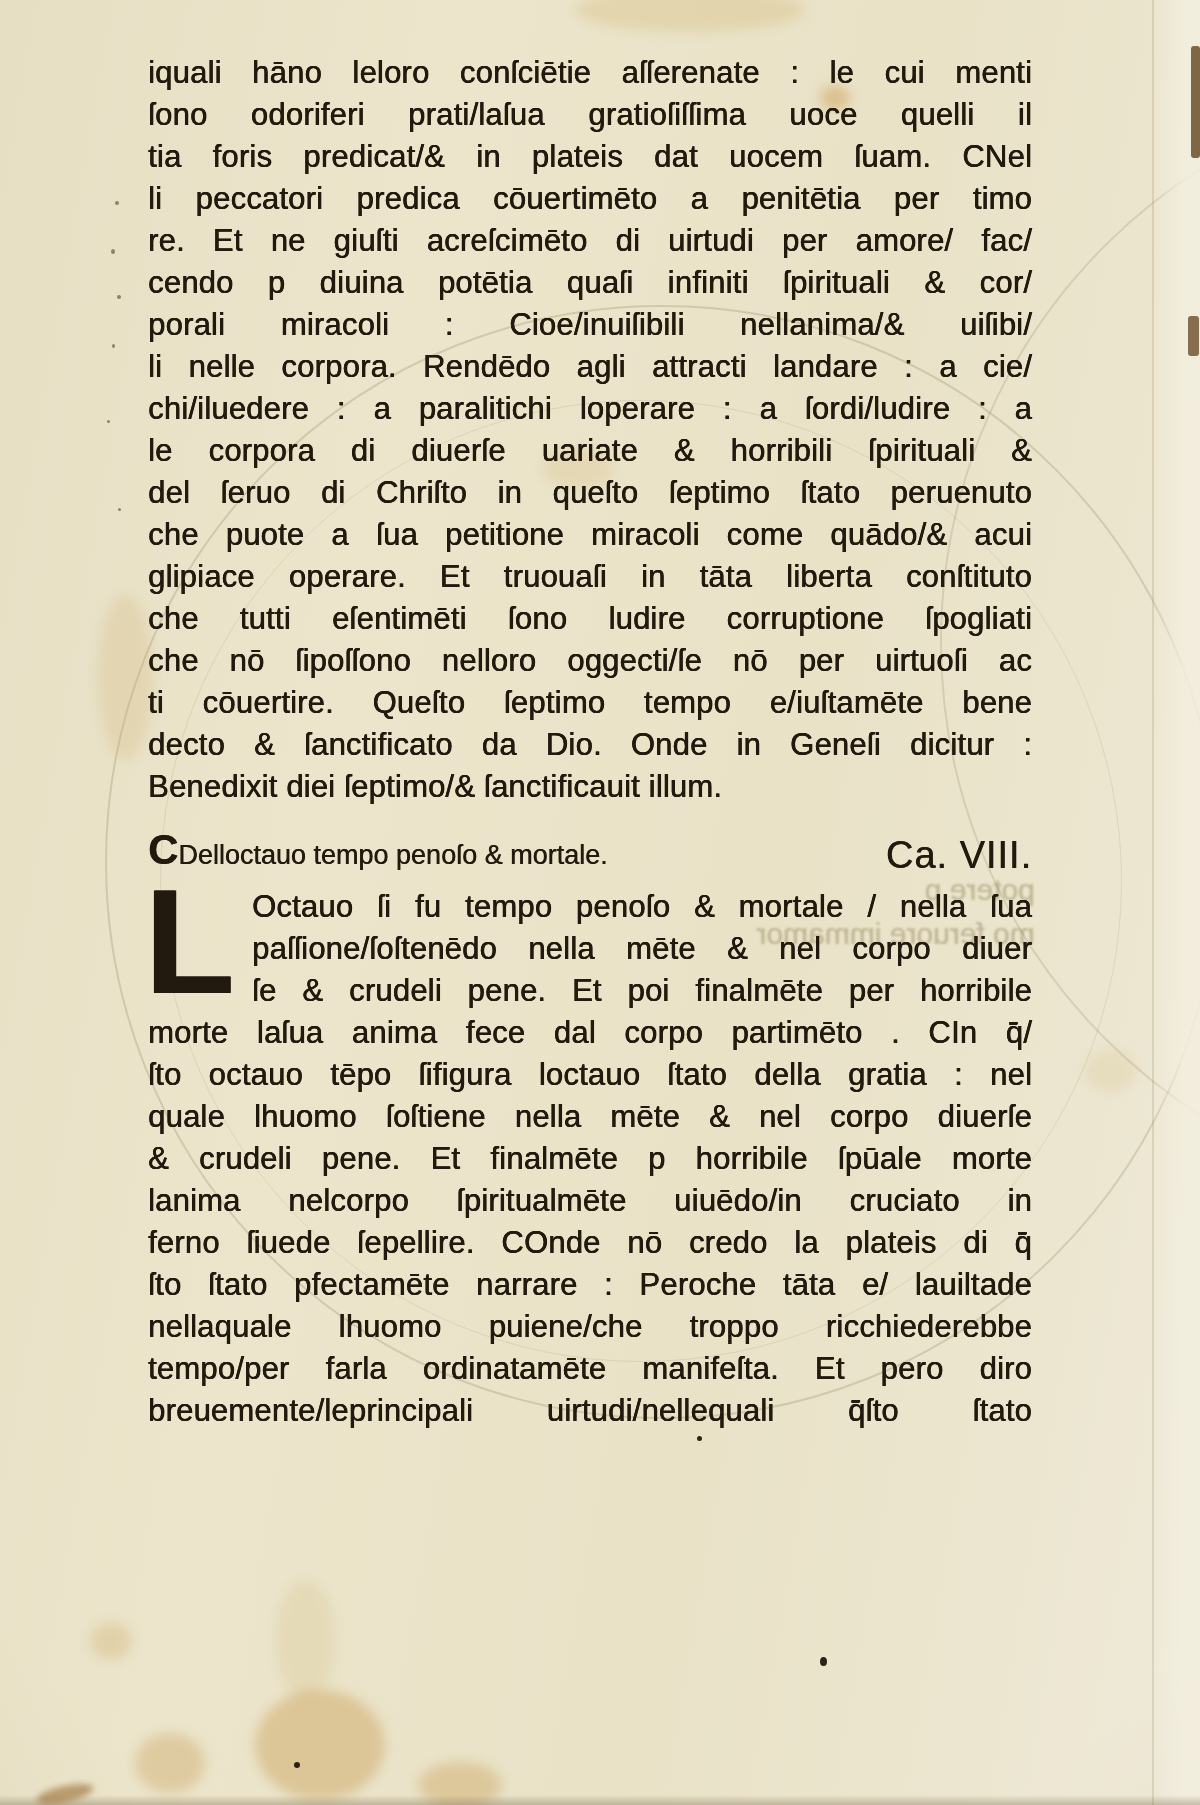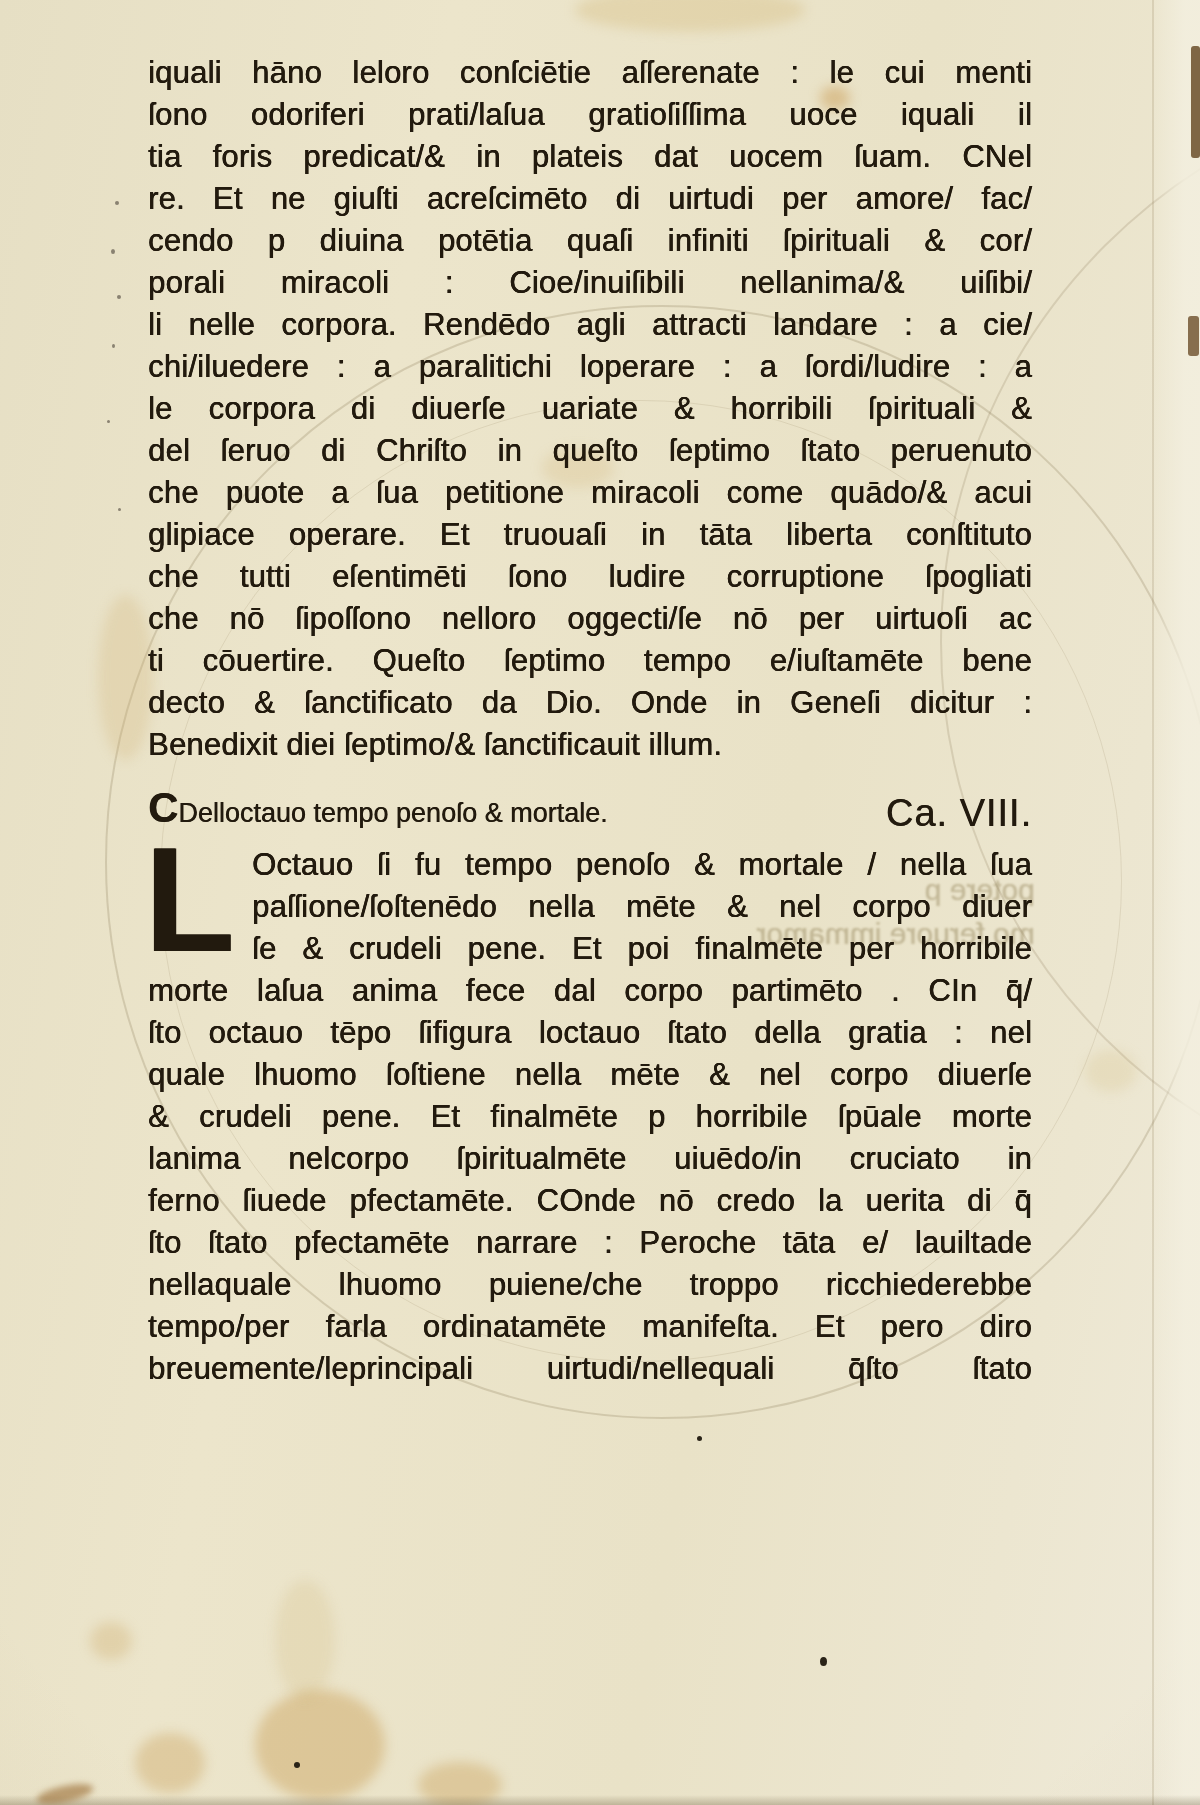--- a/index.html
+++ b/index.html
@@ -100,22 +100,23 @@
   <div class="stain s10"></div>
 
   <div class="ghosts">
     <div class="ghost-line" style="">potere p</div>
       <div class="ghost-line" style="">mo feruore immamor</div>
   </div>
 
   <div class="textblock">
     <div class="para1">
       <div class="line" style="">iquali hāno leloro conſciētie aſſerenate : le cui menti</div>
-        <div class="line" style="">ſono odoriferi prati/laſua gratioſiſſima uoce iquali il</div>
+        <div class="line" style="">ſono odoriferi prati/laſua gratioſiſſima uoce quelli il</div>
         <div class="line" style="">tia foris predicat/&amp; in plateis dat uocem ſuam. CNel</div>
+        <div class="line" style="">li peccatori predica cōuertimēto a penitētia per timo</div>
         <div class="line" style="">re. Et ne giuſti acreſcimēto di uirtudi per amore/ fac/</div>
         <div class="line" style="">cendo p diuina potētia quaſi infiniti ſpirituali &amp; cor/</div>
         <div class="line" style="">porali miracoli : Cioe/inuiſibili nellanima/&amp; uiſibi/</div>
         <div class="line" style="">li nelle corpora. Rendēdo agli attracti landare : a cie/</div>
         <div class="line" style="">chi/iluedere : a paralitichi loperare : a ſordi/ludire : a</div>
         <div class="line" style="">le corpora di diuerſe uariate &amp; horribili ſpirituali &amp;</div>
         <div class="line" style="">del ſeruo di Chriſto in queſto ſeptimo ſtato peruenuto</div>
         <div class="line" style="">che puote a ſua petitione miracoli come quādo/&amp; acui</div>
         <div class="line" style="">glipiace operare. Et truouaſi in tāta liberta conſtituto</div>
         <div class="line" style="">che tutti eſentimēti ſono ludire corruptione ſpogliati</div>
@@ -133,21 +134,21 @@
     <div class="para2">
       <div class="dropcap">L</div>
       <div class="line" style="">Octauo ſi fu tempo penoſo &amp; mortale / nella ſua</div>
         <div class="line" style="">paſſione/ſoſtenēdo nella mēte &amp; nel corpo diuer</div>
         <div class="line" style="">ſe &amp; crudeli pene. Et poi finalmēte per horribile</div>
         <div class="line" style="">morte laſua anima fece dal corpo partimēto . CIn q̄/</div>
         <div class="line" style="">ſto octauo tēpo ſifigura loctauo ſtato della gratia : nel</div>
         <div class="line" style="">quale lhuomo ſoſtiene nella mēte &amp; nel corpo diuerſe</div>
         <div class="line" style="">&amp; crudeli pene. Et finalmēte p horribile ſpūale morte</div>
         <div class="line" style="">lanima nelcorpo ſpiritualmēte uiuēdo/in cruciato in</div>
-        <div class="line" style="">ferno ſiuede pfectamēte. COnde nō credo la uerita di q̄</div>
+        <div class="line" style="">ferno ſiuede ſepellire. COnde nō credo la plateis di q̄</div>
         <div class="line" style="">ſto ſtato pfectamēte narrare : Peroche tāta e/ lauiltade</div>
         <div class="line" style="">nellaquale lhuomo puiene/che troppo ricchiederebbe</div>
         <div class="line" style="">tempo/per farla ordinatamēte manifeſta. Et pero diro</div>
         <div class="line" style="">breuemente/leprincipali uirtudi/nellequali q̄ſto ſtato</div>
     </div>
   </div>
 
   <div class="edge-strip"></div>
   <div class="edge-line"></div>
   <div class="sliver sv1"></div>

